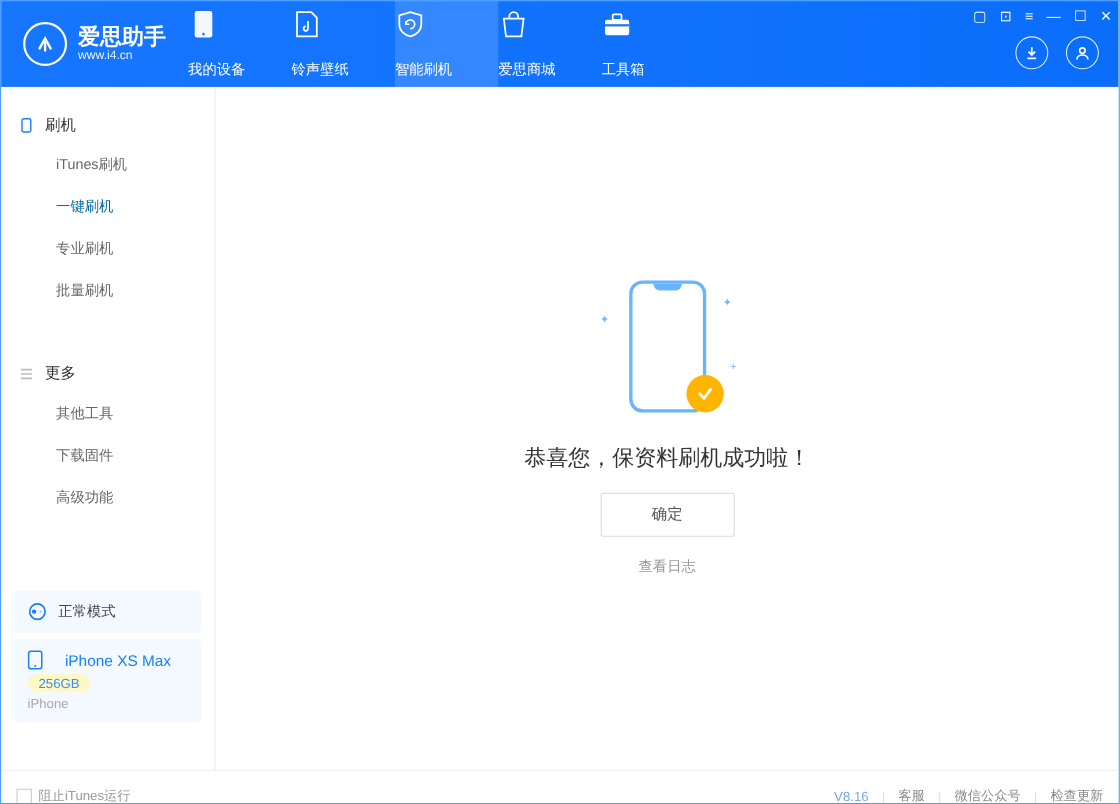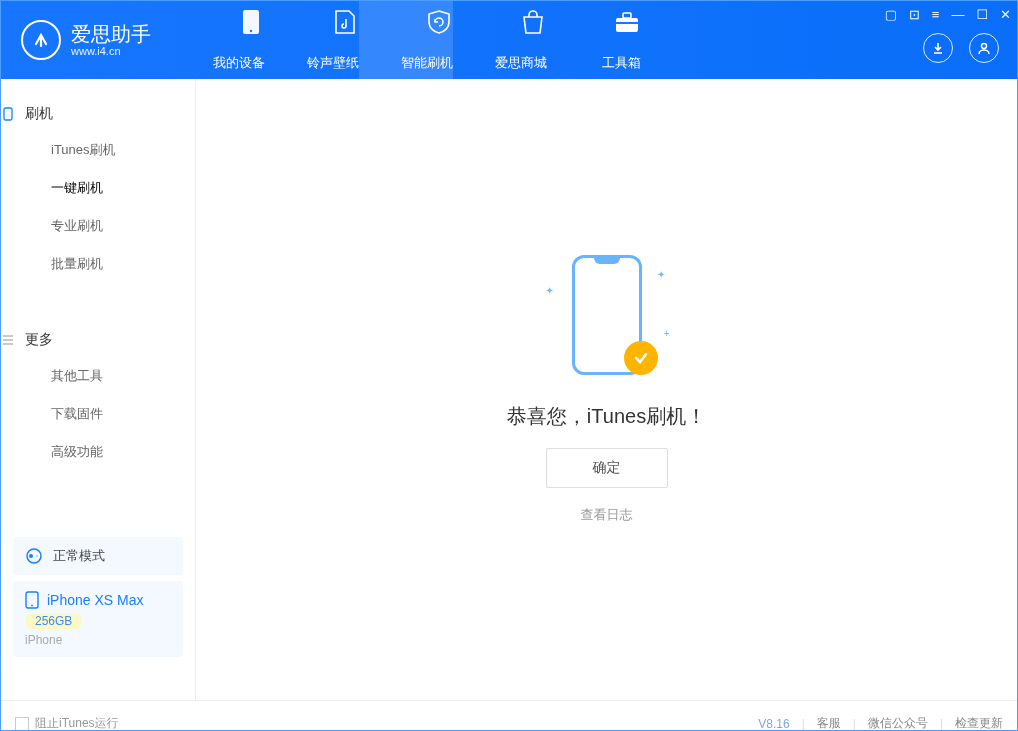--- a/index.html
+++ b/index.html
@@ -6,46 +6,46 @@
 body { background: #fff; width: 1018px; height: 731px; overflow: hidden; border: 1px solid #4a9eff; }
 .header {
   height: 78px; background: linear-gradient(90deg, #1776ff 0%, #0a6efa 100%);
   display: flex; align-items: center; color: #fff; position: relative;
 }
 .logo-area { display: flex; align-items: center; padding: 0 20px; }
 .logo-circle {
   width: 40px; height: 40px; border: 2.5px solid #fff; border-radius: 50%;
   display: flex; align-items: center; justify-content: center; margin-right: 10px;
 }
-.logo-text { font-size: 20px; font-weight: normal; line-height: 1.1; }
+.logo-text { font-size: 20px; font-weight: bold; line-height: 1.1; }
 .logo-sub { font-size: 11px; opacity: 0.9; }
 .nav { display: flex; height: 100%; }
 .nav-item {
   width: 94px; height: 100%; display: flex; flex-direction: column;
-  align-items: flex-end; justify-content: center; font-size: 13px; cursor: pointer;
+  align-items: flex-start; justify-content: center; font-size: 13px; cursor: pointer;
   gap: 18px;
 }
 .nav-item.active { background: rgba(255,255,255,0.15); }
 .nav-icon { width: 28px; height: 28px; display: flex; align-items: center; justify-content: center; }
 .win-controls { position: absolute; right: 6px; top: 6px; display: flex; gap: 12px; font-size: 13px; }
 .win-controls span { cursor: pointer; opacity: 0.95; }
 .header-right { position: absolute; right: 18px; bottom: 16px; display: flex; gap: 16px; }
 .circle-icon { width: 30px; height: 30px; border: 1.8px solid rgba(255,255,255,0.85); border-radius: 50%; display:flex; align-items:center; justify-content:center; cursor:pointer; }
 
 .body-area { display: flex; height: calc(100% - 78px - 30px); }
 .sidebar { width: 195px; border-right: 1px solid #eee; padding-top: 18px; font-size: 14px; color: #555; position: relative; }
-.side-group-title { display: flex; align-items: center; padding: 8px 0; font-weight: 500; color: #333; gap: 10px; }
+.side-group-title { display: flex; align-items: center; padding: 8px 16px; font-weight: 500; color: #333; gap: 10px; }
 .side-group-title .sicon { width: 14px; height: 14px; }
 .side-item { padding: 10px 16px 10px 50px; cursor: pointer; color: #666; font-size: 13px; }
-.side-item.active { color: #000000; }
+.side-item.active { color: #0369a1; }
 .side-sep { height: 40px; }
 
 .device-box { margin: 6px 12px; background: #f4f8ff; border-radius: 4px; padding: 10px 12px; }
 .device-box.mode { display:flex; align-items:center; gap:10px; color:#444; font-size:13px; }
-.device-box .dname { color:#1880ff; font-weight:500; font-size:14px; display:flex; align-items:center; gap:8px;}
+.device-box .dname { color:#1880ff; font-weight:500; font-size:14px; display:flex; align-items:center; gap:20px;}
 .cap-badge { display:inline-block; background:#fef9c3; color:#3a8bff; border-radius:10px; padding:1px 10px; font-size:12px; margin-top:4px; }
 .dtype { color:#aaa; font-size:12px; margin-top:4px; }
 
 .bottom-checks { position:absolute; bottom:0; left:0; right:0; border:2px solid #e74c3c; margin:6px; padding:10px 8px; display:flex; gap:16px; font-size:13px; color:#999;}
 .chk { display:flex; align-items:center; gap:6px; }
 .chkbox { width:14px; height:14px; border:1px solid #ccc; background:#fff; }
 
 .main { flex:1; display:flex; flex-direction:column; align-items:center; justify-content:center; gap: 18px; }
 .phone-illus { position:relative; width:110px; height:130px; }
 .phone-frame { width:70px; height:120px; border:3px solid #69b4ff; border-radius:12px; background:#fff; margin:0 auto; position:relative; }
@@ -204,21 +204,21 @@
         </div>
       <span class="sparkle s1">✦</span>
         <span class="sparkle s2">✦</span>
         <span class="sparkle s3">+</span>
       <div class="check-badge">
         <svg width="18" height="18" viewBox="0 0 18 18">
             <path d="M4 9 L8 13 L14 5" stroke="#fff" stroke-width="2.5" fill="none" stroke-linecap="round"></path>
           </svg>
       </div>
     </div>
-    <div class="success-text">恭喜您，iTunes刷机！</div>
+    <div class="success-text">恭喜您，保资料刷机成功啦！</div>
     <button class="ok-btn">确定</button>
     <a class="log-link">查看日志</a>
   </div>
 </div>
 
 <div class="footer">
   <label class="chk">
       <span class="chkbox"></span>
       <span>阻止iTunes运行</span>
     </label>

